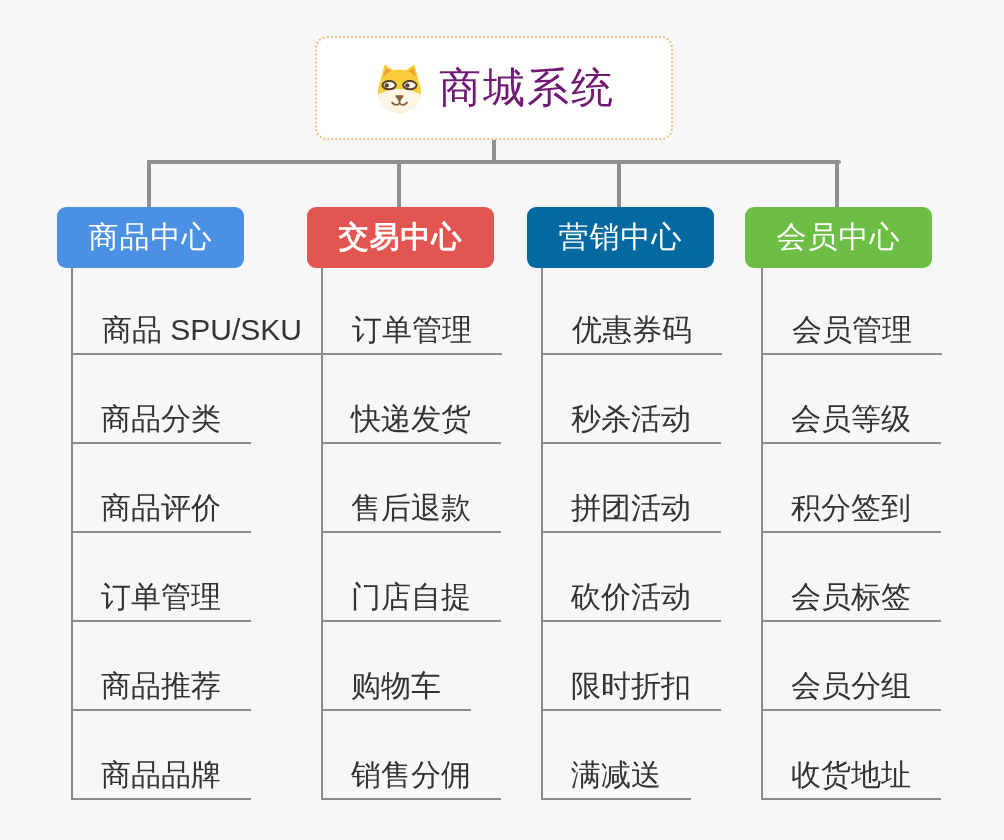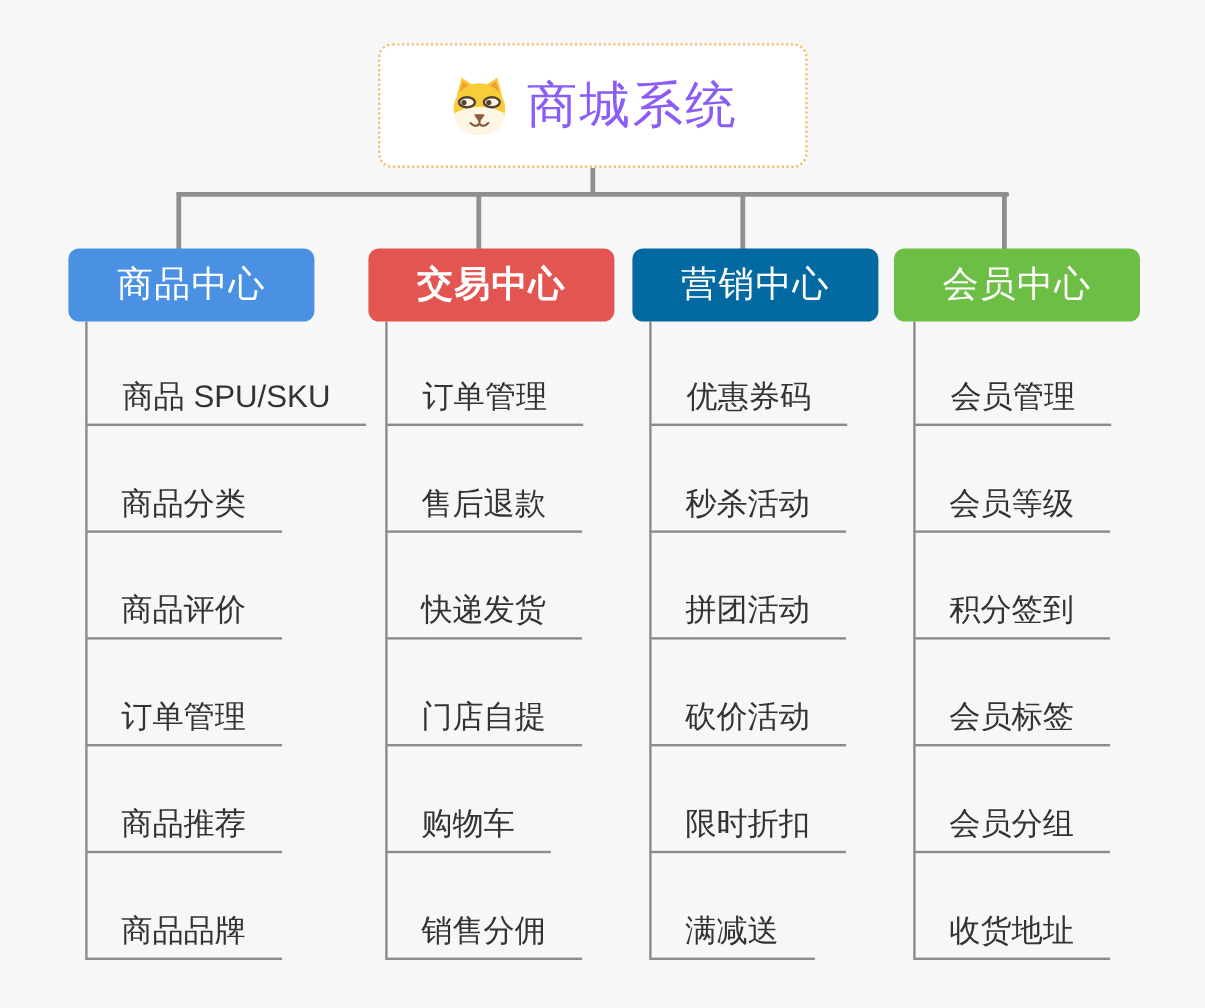--- a/index.html
+++ b/index.html
@@ -26,21 +26,21 @@
     border-radius: 12px;
     box-sizing: border-box;
     display: flex;
     align-items: center;
     justify-content: center;
     gap: 13px;
   }
   .root-title {
     font-size: 42px;
     letter-spacing: 2px;
-    color: #8b5cf6;
+    color: #701a75;
     font-weight: 500;
     white-space: nowrap;
   }
   .root-icon { width: 53px; height: 53px; display: block; }
 
   
   .line {
     position: absolute;
     background: #8f8f8f;
   }
@@ -49,21 +49,21 @@
   .drop        { top: 160px; width: 4px; height: 48px; }
   .drop-1 { left: 147px; }
   .drop-2 { left: 397px; }
   .drop-3 { left: 617px; }
   .drop-4 { left: 835px; }
 
   
   .branch-node {
     position: absolute;
     top: 207px;
-    width: 205px; height: 61px;
+    width: 187px; height: 61px;
     border-radius: 9px;
     display: flex;
     align-items: center;
     justify-content: center;
     color: #ffffff;
     font-size: 30px;
     letter-spacing: 1px;
     white-space: nowrap;
     cursor: default;
   }
@@ -80,21 +80,21 @@
     border-left: 2px solid #8b8b8b;
     box-sizing: content-box;
   }
   .col-1 { left: 71px;  }
   .col-2 { left: 321px; }
   .col-3 { left: 541px; }
   .col-4 { left: 761px; }
 
   .item {
     width: fit-content;
-    font-size: 26px;
+    font-size: 30px;
     line-height: 34px;
     color: #333333;
     white-space: nowrap;
     padding: 0 30px 6px 30px;
     border-bottom: 2px solid #8b8b8b;
     margin-left: -1px;
   }
   .item:first-child { margin-top: 45px; }
   .item + .item { margin-top: 47px; padding-left: 29px; }
 </style>
@@ -137,22 +137,22 @@
     <div class="item">商品 SPU/SKU</div>
     <div class="item">商品分类</div>
     <div class="item">商品评价</div>
     <div class="item">订单管理</div>
     <div class="item">商品推荐</div>
     <div class="item">商品品牌</div>
   </div>
 
   <div class="col col-2">
     <div class="item">订单管理</div>
+    <div class="item">快递发货</div>
     <div class="item">售后退款</div>
-    <div class="item">快递发货</div>
     <div class="item">门店自提</div>
     <div class="item">购物车</div>
     <div class="item">销售分佣</div>
   </div>
 
   <div class="col col-3">
     <div class="item">优惠券码</div>
     <div class="item">秒杀活动</div>
     <div class="item">拼团活动</div>
     <div class="item">砍价活动</div>

